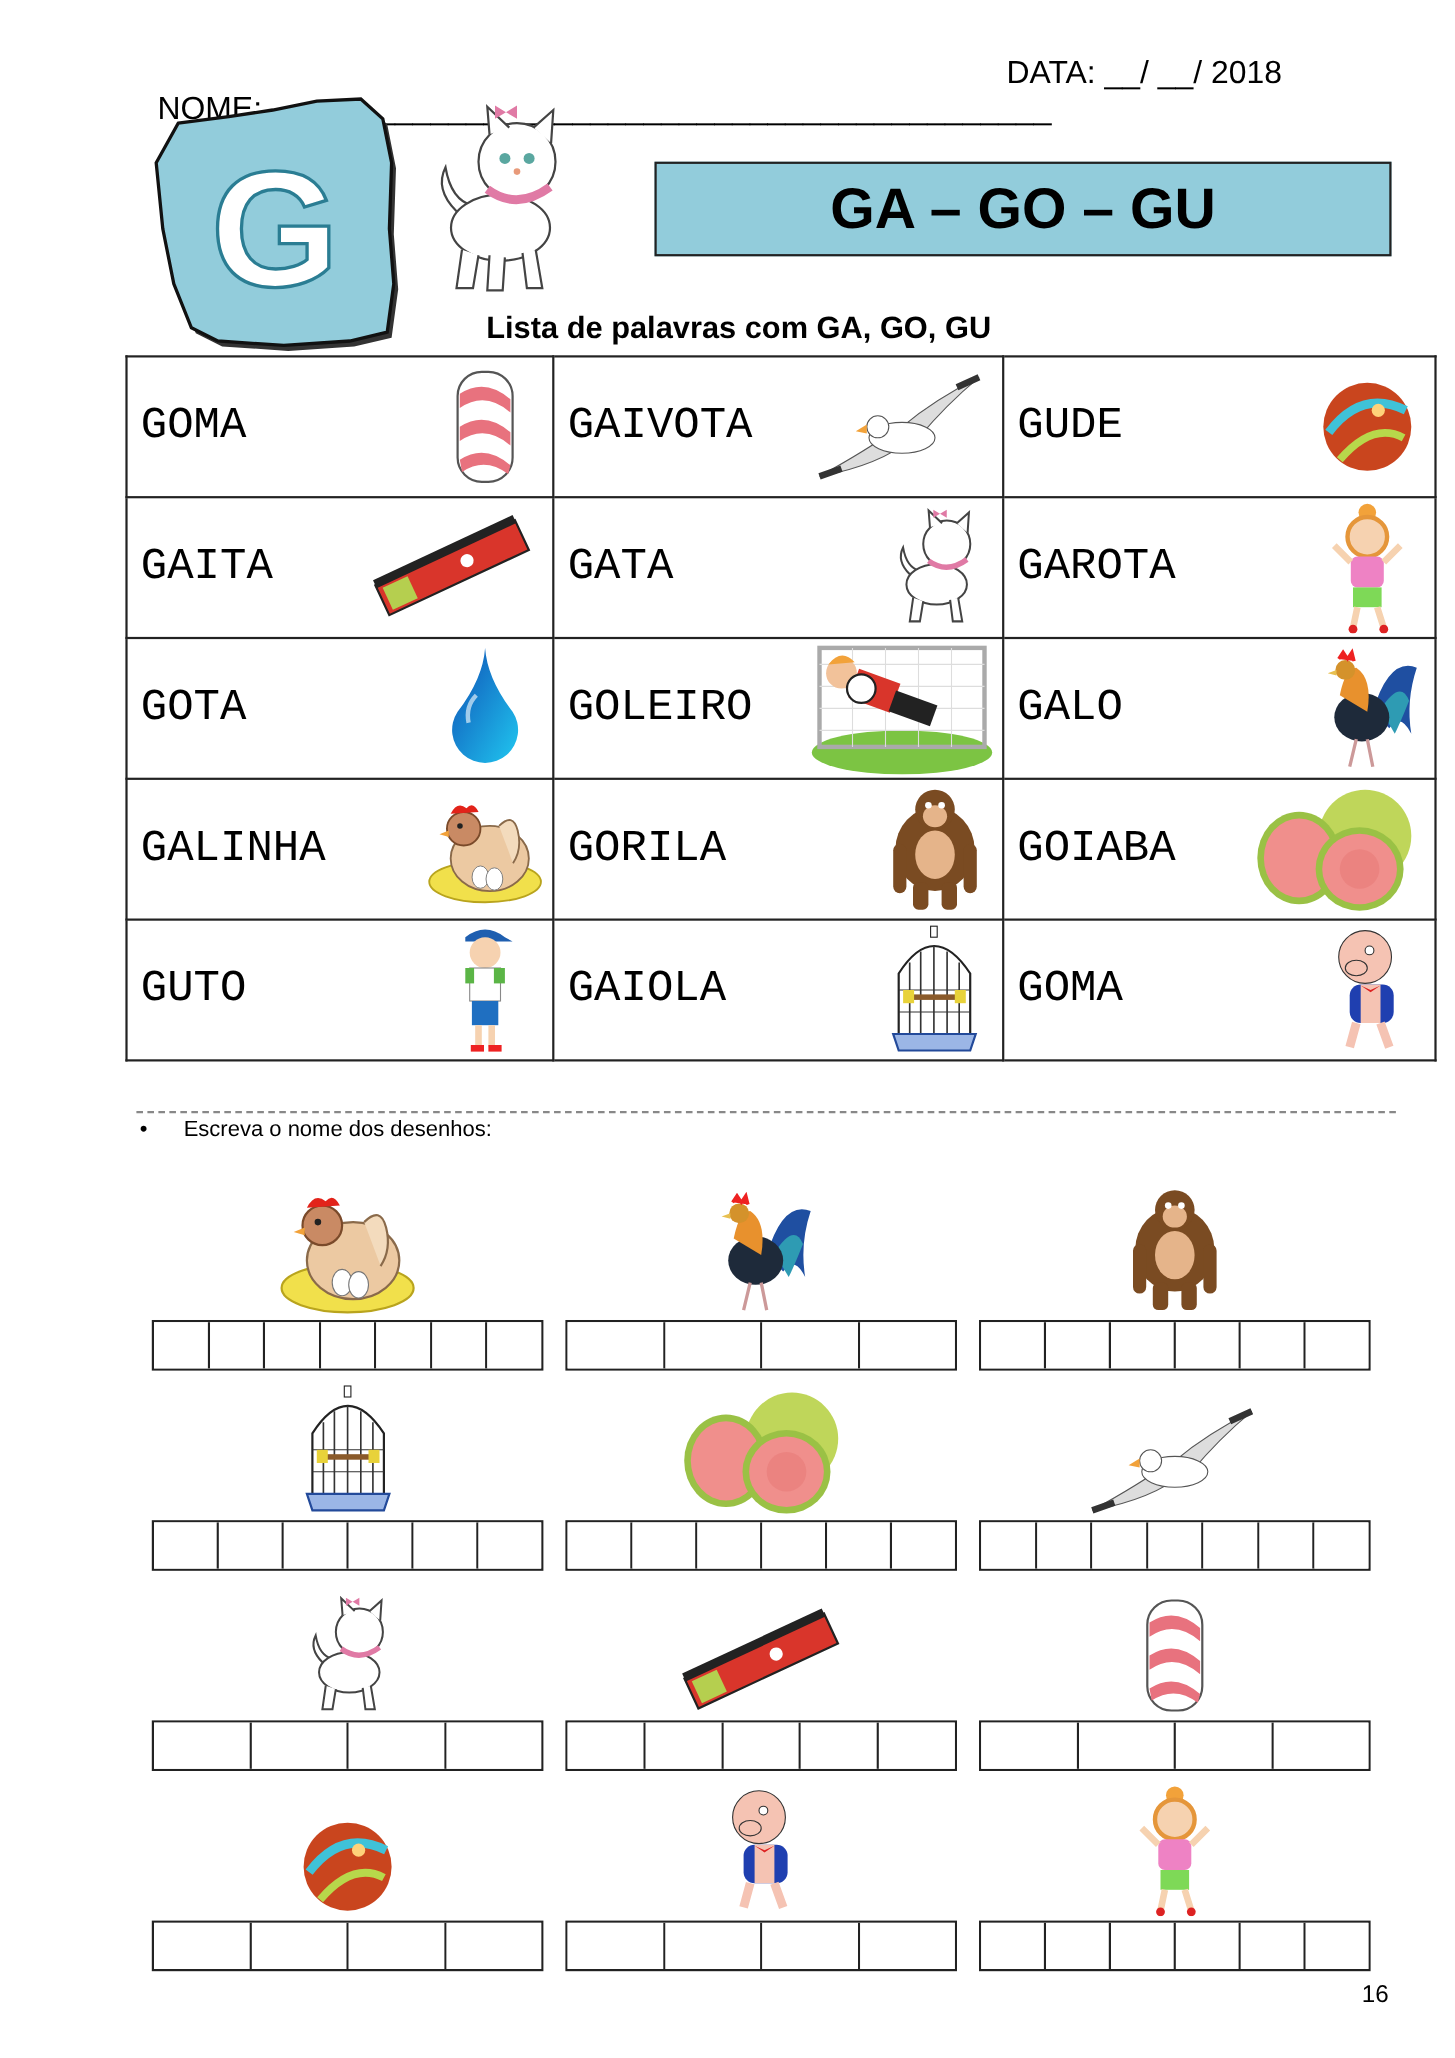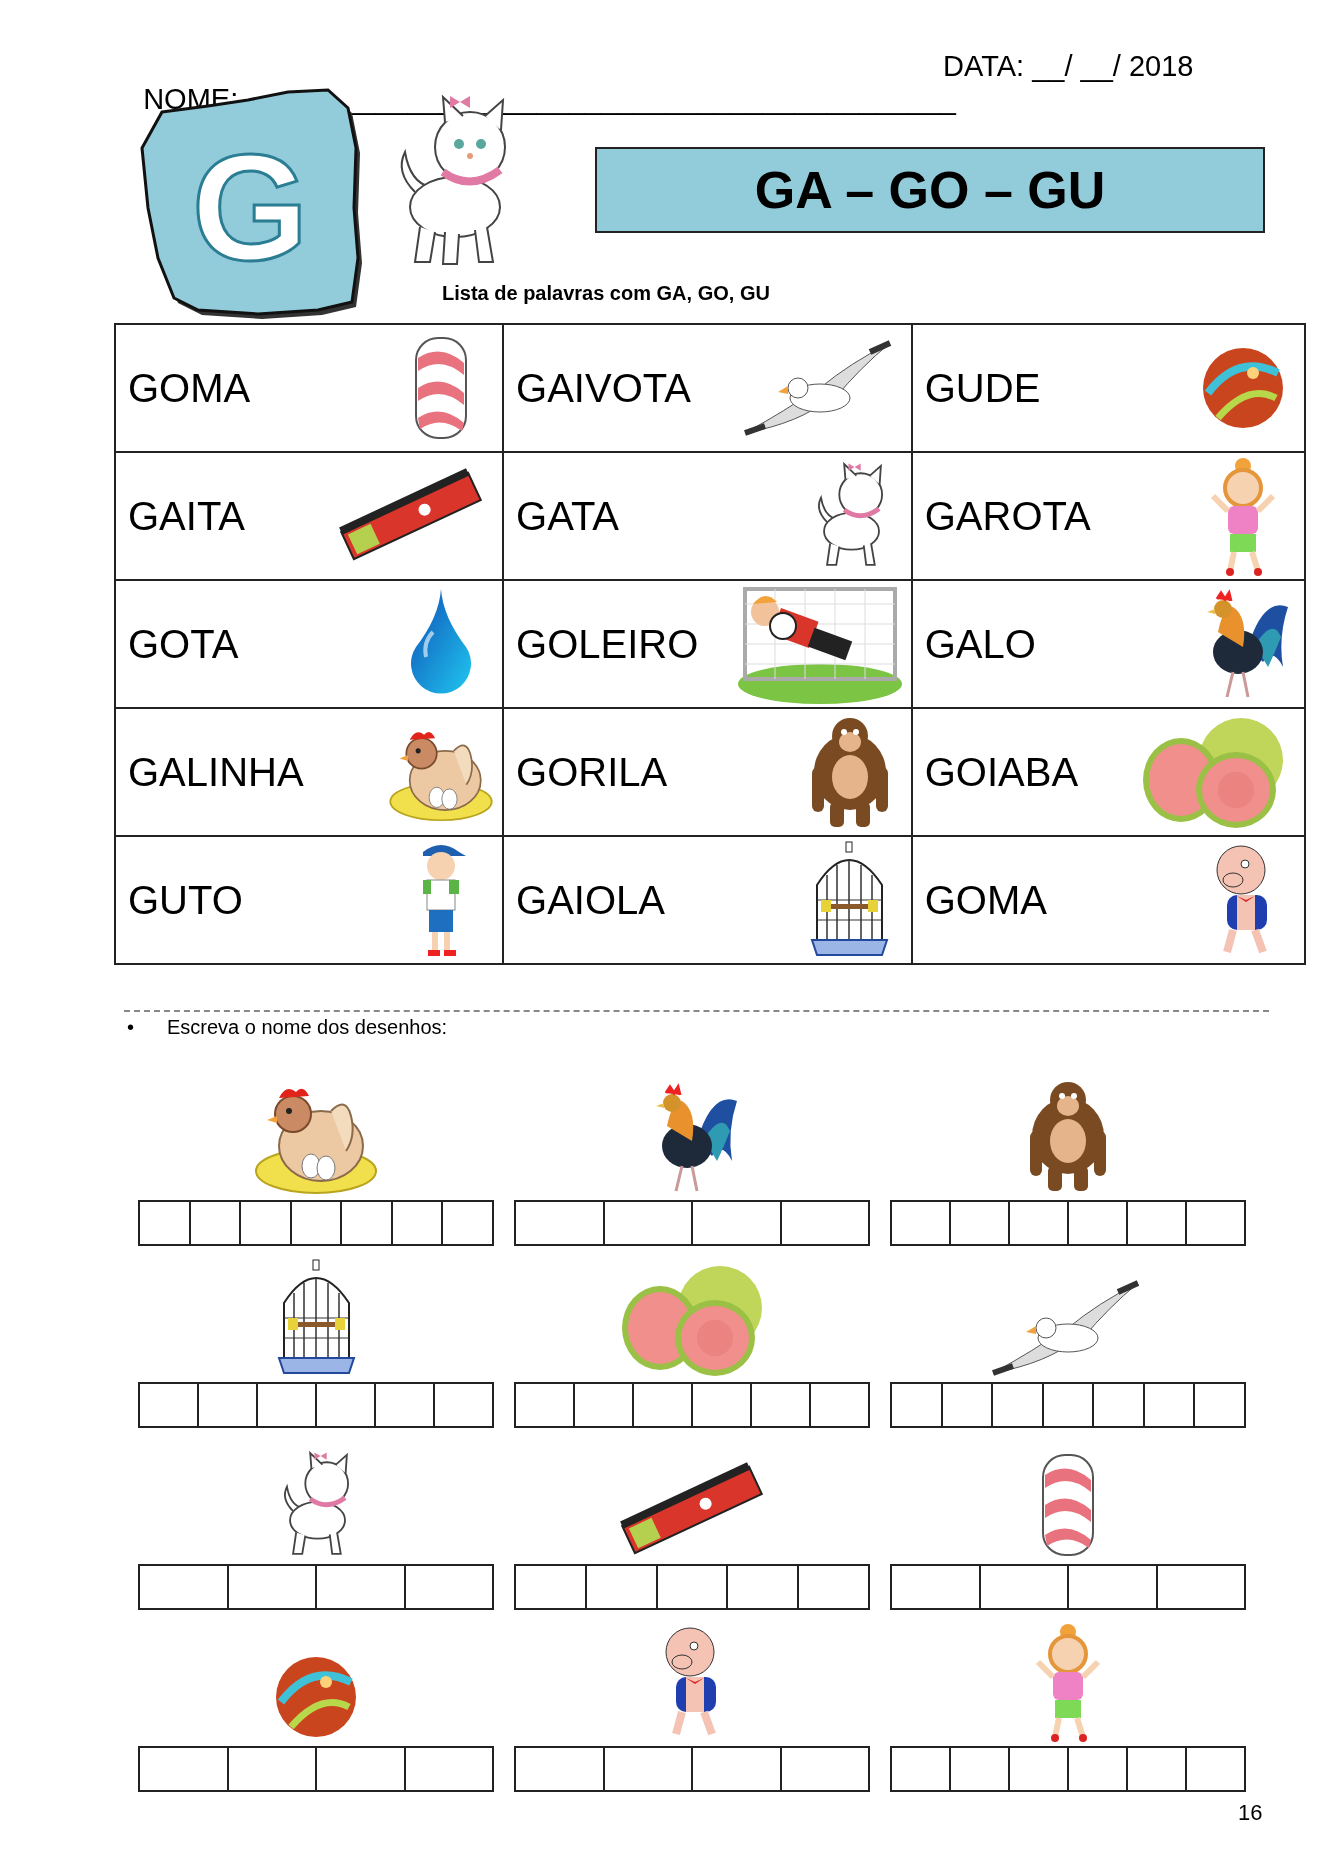--- a/index.html
+++ b/index.html
@@ -1,29 +1,29 @@
 <!DOCTYPE html>
 <html><head>
 <meta charset="utf-8">
 <style>
   html, body { margin: 0; padding: 0; background: #ffffff; }
   body { width: 1323px; height: 1871px; position: relative; font-family: "Liberation Sans", sans-serif; color: #000; overflow: hidden; }
 
   .header-line { position: absolute; left: 127px; top: 50px; font-size: 29px; white-space: pre; }
-  .header-line .date { position: absolute; left: 816px; top: 0; white-space: pre; }
+  .header-line .date { position: absolute; left: 788px; top: 0; white-space: pre; }
 
   .g-blob { position: absolute; left: 138px; top: 88px; width: 230px; height: 232px; }
   .cat-top { position: absolute; left: 375px; top: 92px; width: 155px; height: 180px; }
 
   .title-box { position: absolute; left: 595px; top: 147px; width: 670px; height: 86px; background: #92ccdb; border: 2px solid #222; box-sizing: border-box;
     display: flex; align-items: center; justify-content: center; color: #000000; font-weight: bold; font-size: 52px; }
 
-  .subtitle { position: absolute; left: 442px; top: 282px; font-size: 20px; font-weight: bold; }
-
-  .word-table { position: absolute; left: 114px; top: 323px; width: 1192px; border-collapse: collapse; }
+  .subtitle { position: absolute; left: 442px; top: 282px; font-size: 28px; font-weight: bold; }
+
+  .word-table { position: absolute; left: 114px; top: 323px; width: 1192px; border-collapse: collapse; font-family: Liberation Mono, monospace; }
   .word-table td { border: 2px solid #222; height: 126px; position: relative; padding: 0; vertical-align: middle; }
   .word-table td.c0 { width: 375px; }
   .word-table td.c1 { width: 395px; }
   .word-table td.c2 { width: 380px; }
   .word-table .word { position: absolute; left: 12px; top: 50%; transform: translateY(-50%); font-size: 40px; }
   .word-table .pic { position: absolute; right: 6px; top: 4px; bottom: 4px; width: 110px; display: flex; align-items: center; justify-content: center; }
 
   .divider { position: absolute; left: 124px; top: 1010px; width: 1145px; border-top: 2px dashed #888; }
   .instruction { position: absolute; left: 127px; top: 1016px; font-size: 20px; }
   .instruction .bullet { display: inline-block; width: 40px; }

